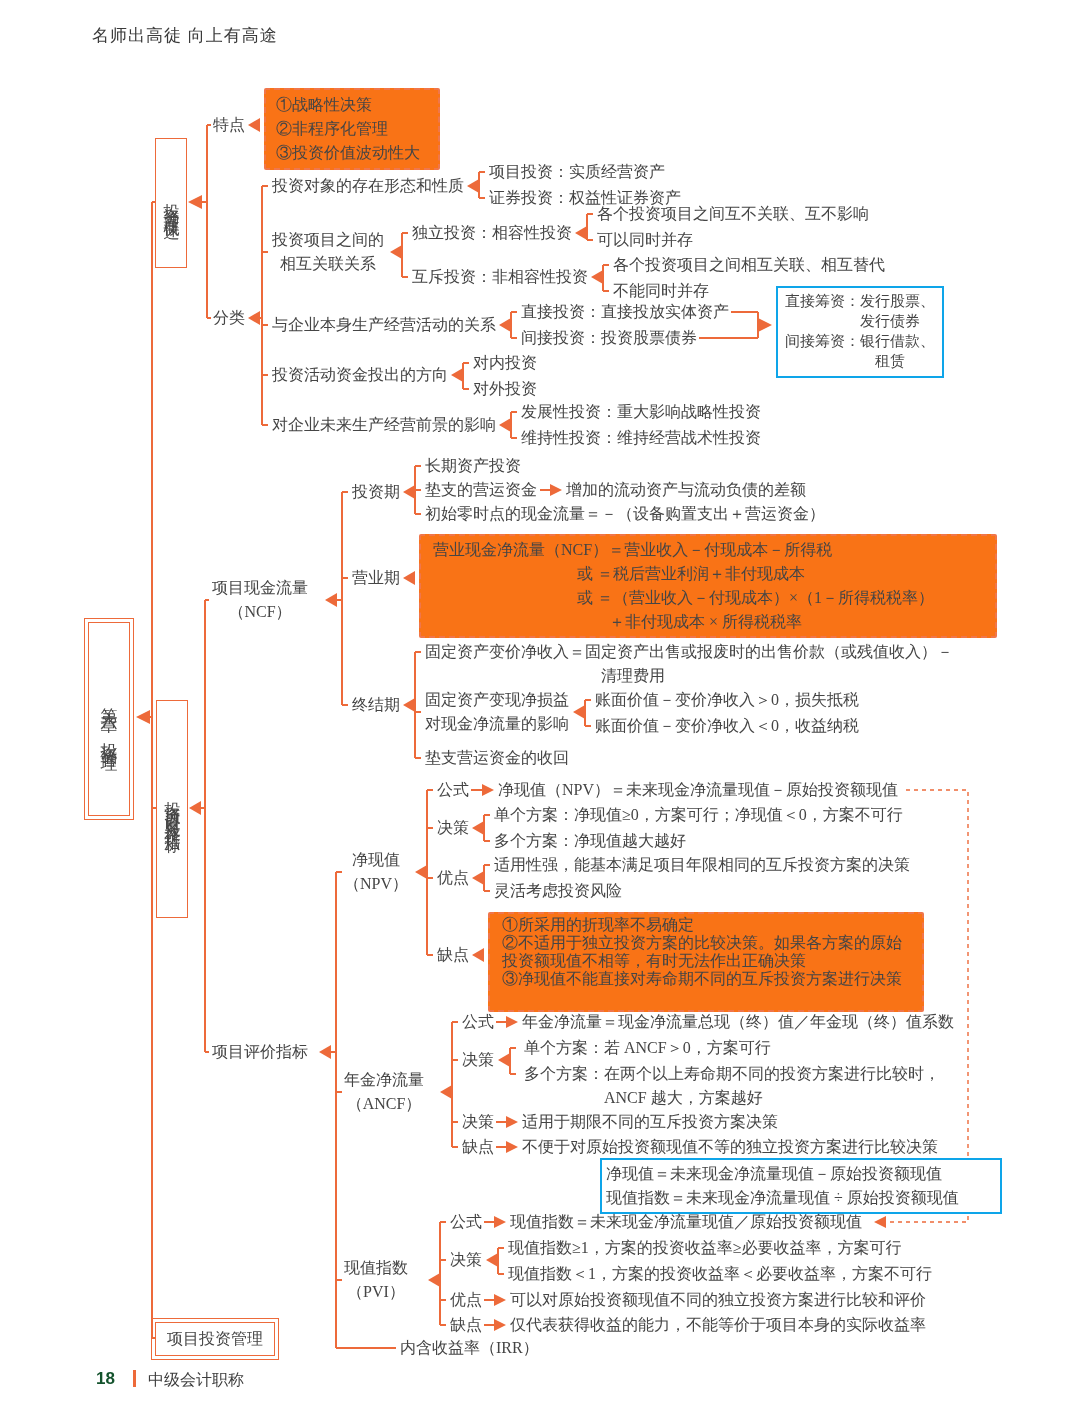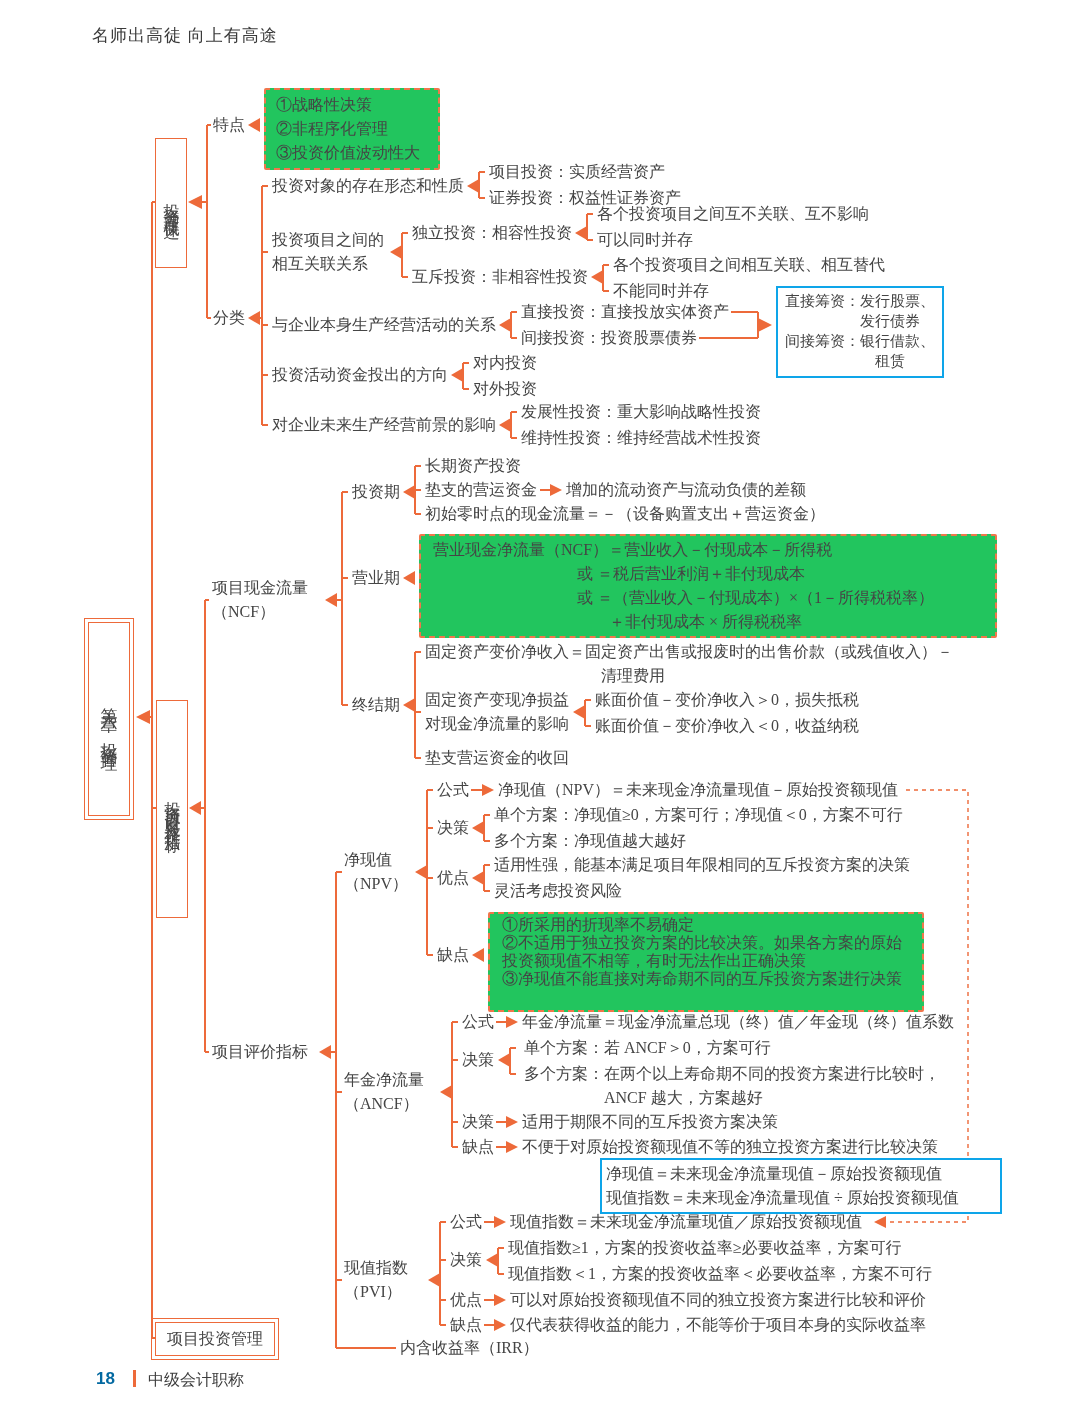--- a/index.html
+++ b/index.html
@@ -1,28 +1,28 @@
 <!DOCTYPE html>
 <html><head>
 <meta charset="utf-8">
 <style>
   html,body{margin:0;padding:0;background:#ffffff;}
   .canvas{position:relative;width:1080px;height:1410px;background:#fff;overflow:hidden;margin:0 auto;
           font-family:"Liberation Serif","DejaVu Serif",serif;border-radius:16px;}
   svg.wires{position:absolute;left:0;top:0;pointer-events:none;}
   .n{position:absolute;white-space:pre;color:#454545;font:16px/24px "Liberation Serif","DejaVu Serif",serif;z-index:2;}
   .c{transform:translateY(-50%);}
-  .tc{}
+  .tc{text-align:center;}
   .vb{position:absolute;display:flex;align-items:center;justify-content:center;border:1.6px solid #ED6A3A;
       color:#454545;writing-mode:vertical-rl;text-orientation:upright;letter-spacing:4px;
       font:16px "Liberation Serif","DejaVu Serif",serif;background:#fff;z-index:2;}
   .hb{position:absolute;display:flex;align-items:center;justify-content:center;border:1.6px solid #ED6A3A;
       color:#454545;font:16px "Liberation Serif","DejaVu Serif",serif;background:#fff;z-index:2;}
   .dbl{outline:1.6px solid #ED6A3A;outline-offset:3px;}
-  .dashbox{position:absolute;border:2px dashed #F0764B;background:#22c55e;border-radius:2px;z-index:1;}
+  .dashbox{position:absolute;border:2px dashed #F0764B;background:#f97316;border-radius:2px;z-index:1;}
   .solidbox{position:absolute;border:2px solid #0ea5e9;background:#fff;z-index:1;}
   .bt{color:#454545;font:16px/24px "Liberation Serif","DejaVu Serif",serif;white-space:pre;padding:3px 10px;}
   .sans{font-family:"Liberation Sans","DejaVu Sans",sans-serif;white-space:pre;position:absolute;z-index:2;}
 </style>
 </head>
 <body>
 
 <div class="canvas">
 
   <svg class="wires" width="1080" height="1410" viewBox="0 0 1080 1410">
@@ -90,21 +90,21 @@
       <polygon points="428,1280 440,1273 440,1287"></polygon>
       <polygon points="506,1222 494,1216 494,1228"></polygon>
       <polygon points="486,1260 498,1253 498,1267"></polygon>
       <polygon points="506,1300 494,1294 494,1306"></polygon>
       <polygon points="506,1325 494,1319 494,1331"></polygon>
       <polygon points="874,1222 886,1216 886,1228"></polygon>
     </g>
   </svg>
 
   <div class="sans" style="left:92px;top:24px;font-size:17px;font-weight:500;color:#3a3a3a;letter-spacing:1px;">名师出高徒 向上有高途</div>
-  <div class="sans" style="left:96px;top:1369px;font-size:17px;font-weight:700;color:#0369a1;">18</div>
+  <div class="sans" style="left:96px;top:1369px;font-size:17px;font-weight:700;color:#14532d;">18</div>
   <div style="position:absolute;left:133px;top:1370px;width:3px;height:17px;background:#ED6A3A;z-index:2;"></div>
   <div class="sans" style="left:148px;top:1370px;font-size:16px;color:#3d3d3d;">中级会计职称</div>
 
   <div class="vb dbl" style="left:88px;top:622px;width:40px;height:192px;font-size:17px;">
     <span>第六章·投资管理</span>
   </div>
   <div class="vb" style="left:155px;top:138px;width:30px;height:128px;">
     <span>投资管理概述</span>
   </div>
   <div class="vb" style="left:156px;top:700px;width:30px;height:216px;">

